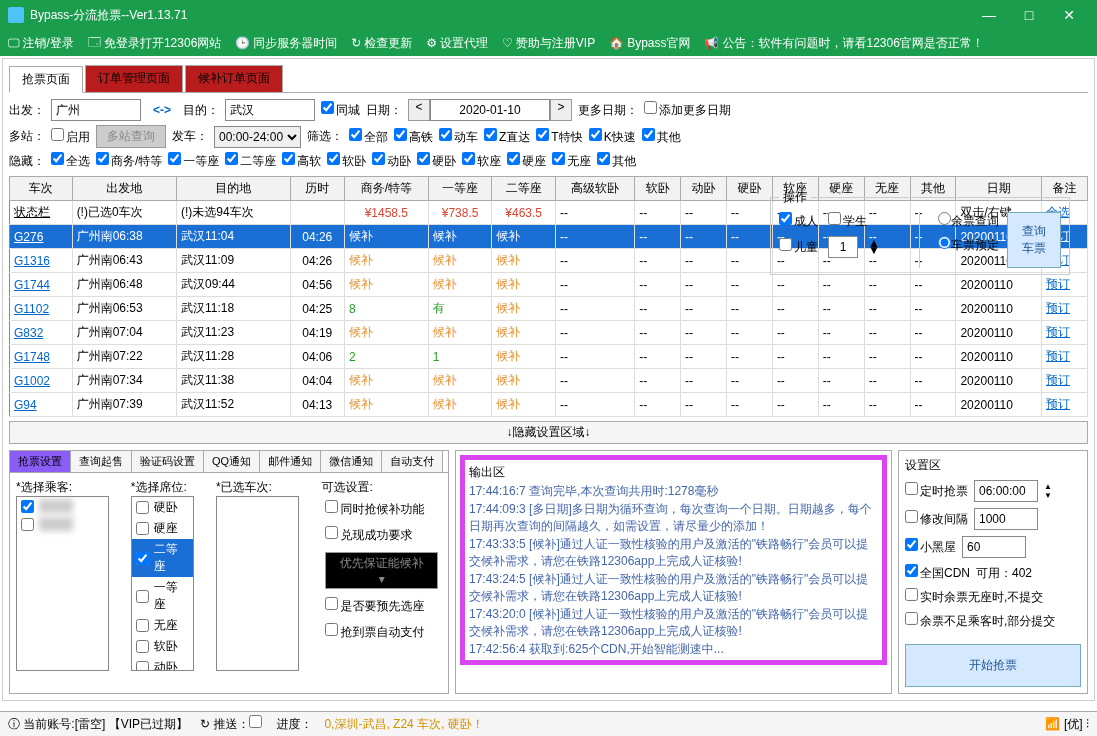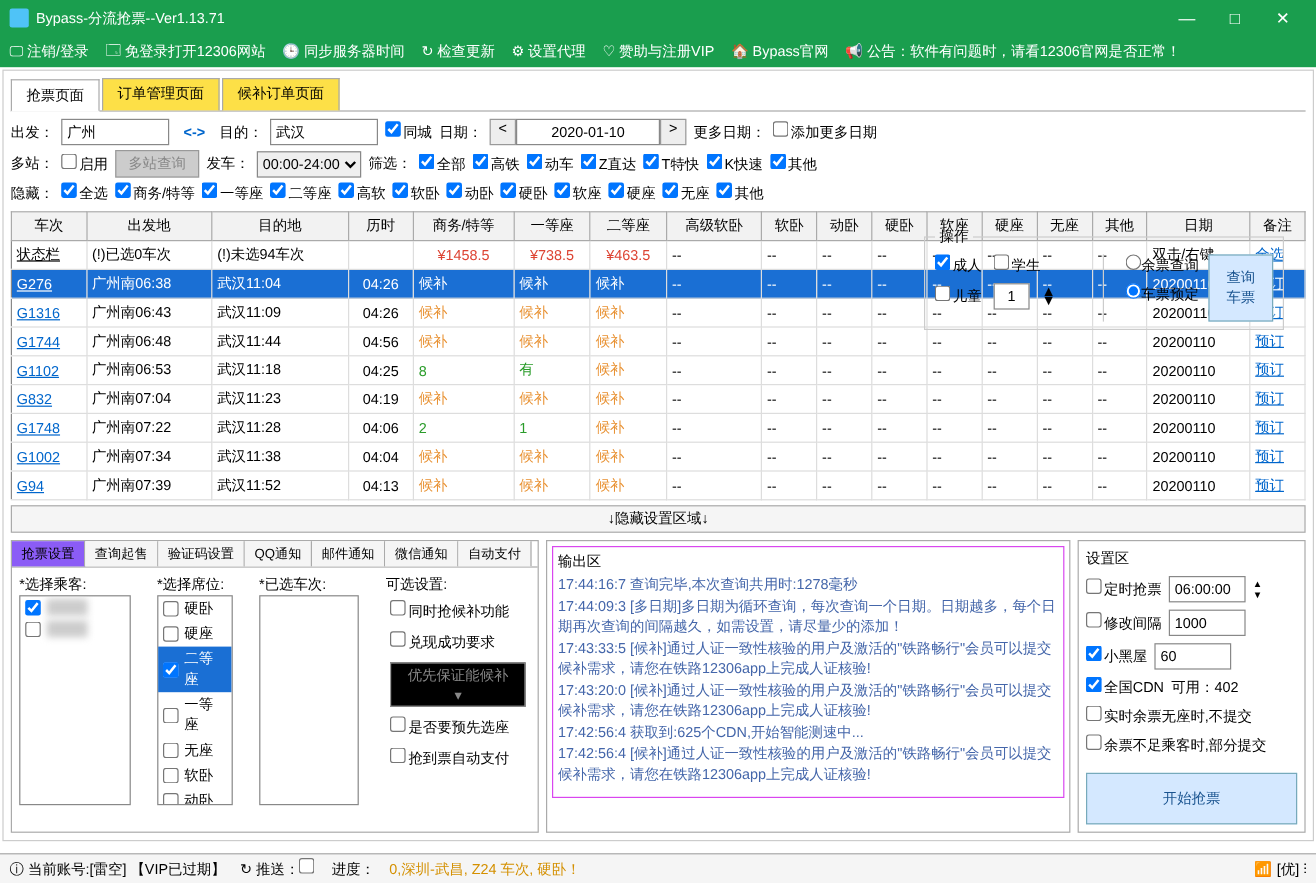--- a/index.html
+++ b/index.html
@@ -5,21 +5,21 @@
 * { box-sizing: border-box; margin: 0; padding: 0; font-family: "Microsoft YaHei", sans-serif; font-size: 12px; }
 body { background: #fff; width: 1097px; height: 736px; overflow: hidden; }
 .titlebar { background: #1a9e4e; height: 30px; display: flex; align-items: center; padding: 0 8px; color: #fff; }
 .titlebar .logo { width: 16px; height: 16px; background: #4fc3f7; border-radius: 2px; margin-right: 6px; }
 .titlebar .title { flex: 1; }
 .titlebar .winbtn { width: 40px; text-align: center; font-size: 14px; cursor: pointer; }
 .toolbar { background: #1a9e4e; height: 26px; display: flex; align-items: center; padding: 0 8px; color: #fff; gap: 14px; }
 .toolbar span { cursor: pointer; display: flex; align-items: center; gap: 3px; }
 .content { padding: 6px; background: #fff; border: 1px solid #ccc; margin: 2px; }
 .tabs { display: flex; border-bottom: 1px solid #aaa; margin-bottom: 6px; }
-.tab { padding: 4px 12px; border: 1px solid #aaa; border-bottom: none; background: #fde047; cursor: pointer; margin-right: 2px; }
+.tab { padding: 4px 12px; border: 1px solid #aaa; border-bottom: none; background: #b91c1c; cursor: pointer; margin-right: 2px; }
 .tab.active { background: #fff; border-bottom: 1px solid #fff; position: relative; top: 1px; }
 .searchrow { display: flex; align-items: center; gap: 6px; margin-bottom: 4px; flex-wrap: wrap; }
 .searchrow label { white-space: nowrap; }
 input[type=text] { border: 1px solid #888; padding: 2px 4px; height: 22px; }
 select { border: 1px solid #888; height: 22px; }
 .btn { background: #e0e0e0; border: 1px solid #999; padding: 2px 10px; cursor: pointer; }
 .swap { color: #0066cc; cursor: pointer; font-weight: bold; padding: 0 6px; }
 .datebox { display: flex; align-items: center; }
 .datebox .nav { border: 1px solid #999; width: 22px; height: 22px; text-align: center; cursor: pointer; background: #eee; }
 .opbox { border: 1px solid #ccc; padding: 6px 8px; position: absolute; right: 18px; top: 90px; width: 300px; }
@@ -37,21 +37,21 @@
 .table td.tc { text-align: center; }
 .collapse { text-align: center; padding: 2px; border: 1px solid #aaa; margin-top: 4px; background: #f5f5f5; cursor: pointer; }
 .bottom { display: flex; gap: 6px; margin-top: 6px; }
 .panel { border: 1px solid #aaa; }
 .subtabs { display: flex; border-bottom: 1px solid #aaa; }
 .subtab { padding: 3px 8px; border-right: 1px solid #aaa; cursor: pointer; font-size: 11px; background: #f5f5f5; }
 .subtab.active { background: #8b5cf6; }
 .listbox { border: 1px solid #888; height: 175px; overflow-y: auto; }
 .listbox .item { padding: 2px 4px; display: flex; align-items: center; gap: 3px; }
 .listbox .item.sel { background: #1a6fd4; color: #fff; }
-.log { border: 1px solid #d946ef; padding: 4px; height: 210px; overflow-y: auto; font-size: 11px; color: #225; }
+.log { border: 5px solid #d946ef; padding: 4px; height: 210px; overflow-y: auto; font-size: 11px; color: #225; }
 .log .line { margin-bottom: 1px; color: #4466aa; }
 .log .title { color: #000; margin-bottom: 2px; }
 .setbox { padding: 6px; }
 .setbox .row { display: flex; align-items: center; gap: 6px; margin-bottom: 6px; }
 .startbtn { background: #d4e8ff; border: 1px solid #7ab; padding: 12px; width: 100%; cursor: pointer; color: #1a5490; margin-top: 8px; }
 .status { border-top: 1px solid #aaa; padding: 3px 8px; display: flex; align-items: center; gap: 12px; position: fixed; bottom: 0; left: 0; right: 0; background: #f5f5f5; font-size: 11px; }
 .status .marquee { color: #d49000; }
 input[type=checkbox] { margin-right: 2px; }
 .underline { text-decoration: underline; }
 .blur { filter: blur(3px); background: #ccc; color: transparent; }
@@ -238,21 +238,21 @@
           <td>--</td>
           <td>--</td>
           <td>--</td>
           <td>--</td>
           <td>20200110</td>
           <td class="link" style="color:#0066cc">预订</td>
         </tr>
         <tr>
           <td class="underline" style="color:#0066cc">G1744</td>
           <td>广州南06:48</td>
-          <td>武汉11:44</td>
+          <td>武汉09:44</td>
           <td class="tc">04:56</td>
           <td class="wait">候补</td>
           <td class="wait">候补</td>
           <td class="wait">候补</td>
           <td>--</td>
           <td>--</td>
           <td>--</td>
           <td>--</td>
           <td>--</td>
           <td>--</td>
@@ -444,20 +444,21 @@
       </div>
     </div>
 
     <div class="panel" style="flex:1;padding:4px">
       <div class="log">
         <div class="title">输出区</div>
         <div id="loglines">
             <div class="line">17:44:16:7   查询完毕,本次查询共用时:1278毫秒</div>
             <div class="line">17:44:09:3   [多日期]多日期为循环查询，每次查询一个日期。日期越多，每个日期再次查询的间隔越久，如需设置，请尽量少的添加！</div>
             <div class="line">17:43:33:5   [候补]通过人证一致性核验的用户及激活的"铁路畅行"会员可以提交候补需求，请您在铁路12306app上完成人证核验!</div>
+            <div class="line">17:43:24:5   [候补]通过人证一致性核验的用户及激活的"铁路畅行"会员可以提交候补需求，请您在铁路12306app上完成人证核验!</div>
             <div class="line">17:43:20:0   [候补]通过人证一致性核验的用户及激活的"铁路畅行"会员可以提交候补需求，请您在铁路12306app上完成人证核验!</div>
             <div class="line">17:42:56:4   获取到:625个CDN,开始智能测速中...</div>
             <div class="line">17:42:56:4   [候补]通过人证一致性核验的用户及激活的"铁路畅行"会员可以提交候补需求，请您在铁路12306app上完成人证核验!</div>
           </div>
       </div>
     </div>
 
     <div class="panel setbox" style="width:190px">
       <div style="margin-bottom:6px">设置区</div>
       <div class="row">

